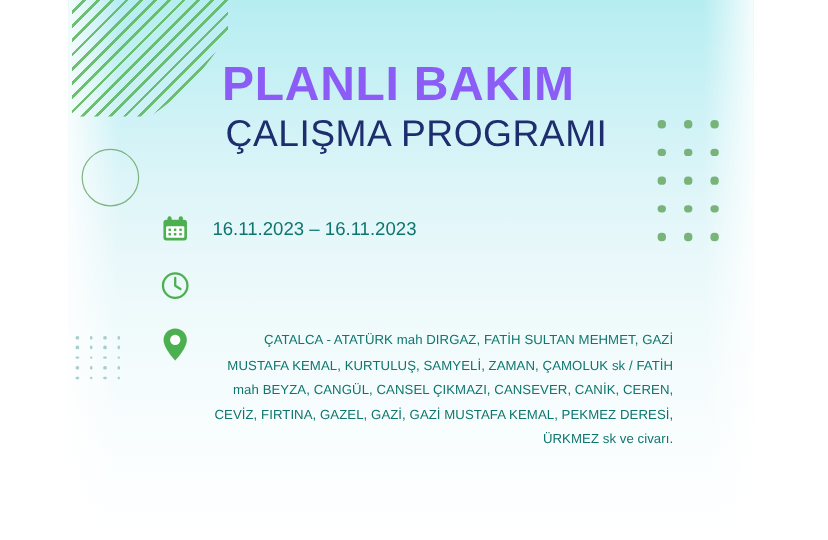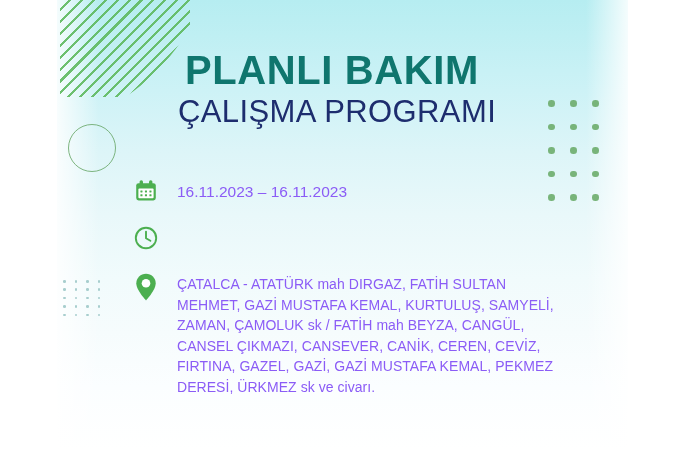--- a/index.html
+++ b/index.html
@@ -137,26 +137,26 @@
 
   
   .title-main {
     position: absolute;
     left: 185px;
     top: 48px;
     font-size: 40px;
     line-height: 44px;
     font-weight: 800;
     letter-spacing: 0.6px;
-    color: #0f766e;
+    color: #8b5cf6;
     white-space: nowrap;
   }
   .title-sub {
     position: absolute;
-    left: 178px;
+    left: 188px;
     top: 94px;
     font-size: 31px;
     line-height: 36px;
     font-weight: 400;
     letter-spacing: 0.4px;
     color: #1d2d6e;
     white-space: nowrap;
   }
 
   
@@ -181,28 +181,29 @@
     height: 30px;
     display: flex;
     align-items: flex-start;
     justify-content: center;
     margin-right: 16px;
   }
   .row-text {
     flex: 1 1 auto;
     font-size: 15.5px;
     line-height: 20px;
-    color: #8b5cf6;
+    color: #0f766e;
     padding-top: 4px;
   }
   .row-address .row-text {
-    font-size: 14px;
+    font-size: 11px;
     line-height: 20.5px;
     padding-top: 2px;
     letter-spacing: 0.05px;
+    text-align: right;
   }
   .row-address .row-icon { margin-top: 0; }
 </style>
 </head>
 <body>
 
 <div id="poster">
 
   <div class="panel"></div>
   <div class="panel-soft-left"></div>

